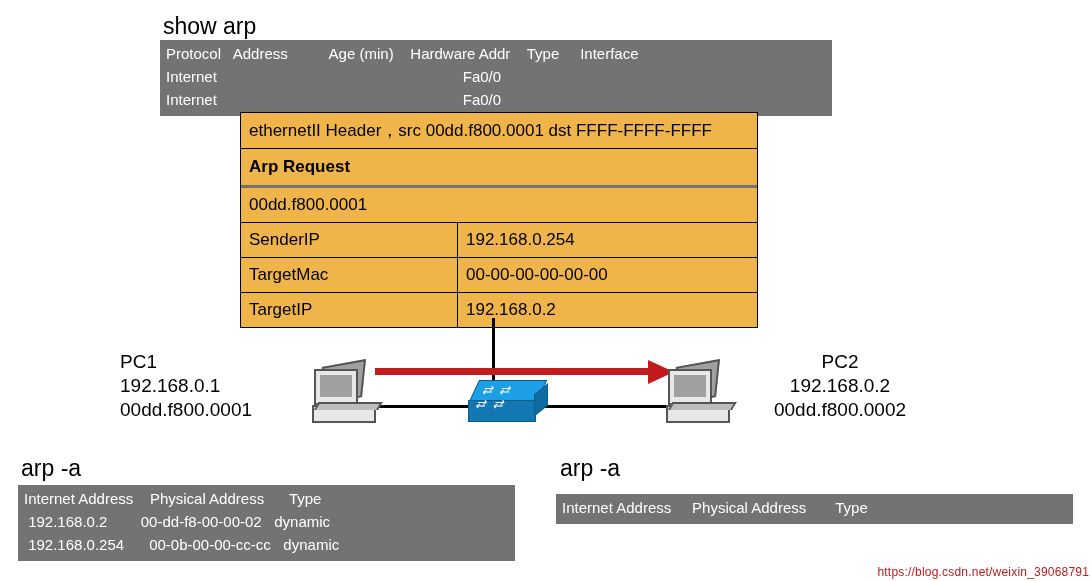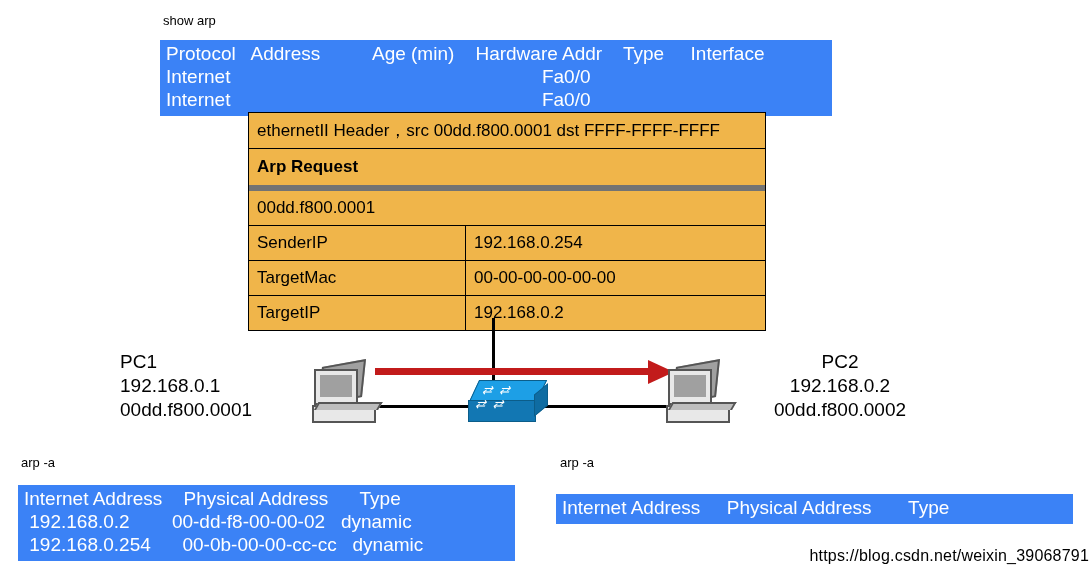--- a/index.html
+++ b/index.html
@@ -6,51 +6,50 @@
     margin: 0;
     padding: 0;
     font-family: Arial, Helvetica, sans-serif;
     background: #fff;
     width: 1092px;
     height: 581px;
     position: relative;
     overflow: hidden;
   }
   .label {
-    font-size: 13px;
+    font-size: 23px;
     color: #000;
     position: absolute;
   }
   .terminal {
     position: absolute;
-    background: #3b82f6;
+    background: #737373;
     color: #fff;
-    font-size: 19px;
+    font-size: 15px;
     padding: 2px 6px 5px 6px;
     line-height: 23px;
   }
   .terminal .row { white-space: pre; }
   .packet-box {
     position: absolute;
     left: 240px;
     top: 112px;
     width: 516px;
     background: #f0b54a;
     border: 1px solid #000;
     font-size: 17px;
-    margin-left: 8px;
   }
   .packet-box .hdr {
     padding: 6px 8px;
     border-bottom: 1px solid #000;
   }
   .packet-box .title {
     font-weight: bold;
     padding: 8px 8px;
-    border-bottom: 6px solid #737373;
+    border-bottom: 3px solid #737373;
   }
   .packet-box .kv {
     display: flex;
     border-bottom: 1px solid #000;
   }
   .packet-box .kv:last-child { border-bottom: none; justify-content: space-between; }
   .packet-box .kv .k {
     width: 200px;
     padding: 7px 8px;
     border-right: 1px solid #000;
@@ -64,23 +63,23 @@
     font-size: 19px;
     color: #000;
     text-align: right;
     line-height: 24px;
   }
   .pc-label.left { text-align: left; }
   .pc-label.right { text-align: center; }
   .watermark {
     position: absolute;
     right: 3px;
-    bottom: 16px;
-    font-size: 16px;
-    color: #000000;
+    bottom: 2px;
+    font-size: 12px;
+    color: #b91c1c;
     letter-spacing: 0.2px;
   }
   
   .wire {
     position: absolute;
     background: #000;
   }
   
   .arrow-line {
     position: absolute;

